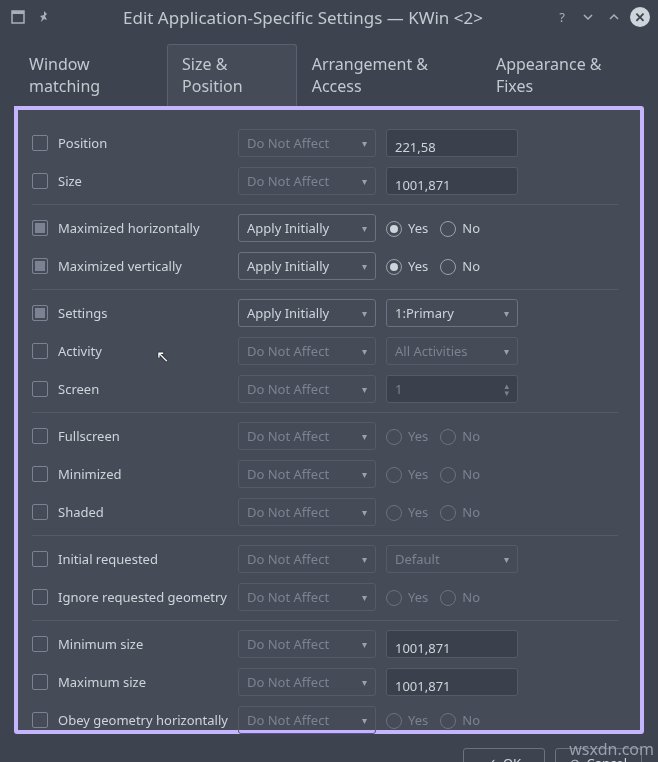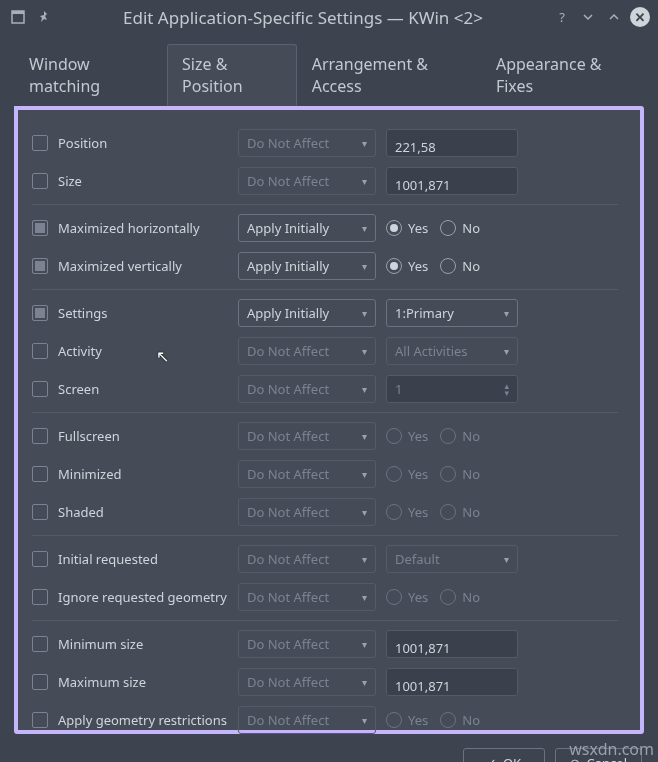--- a/index.html
+++ b/index.html
@@ -105,21 +105,21 @@
 }
 
 .radio {
   width:16px; height:16px; border-radius:50%; border:1.5px solid #9aa0ad;
   display:inline-flex; align-items:center; justify-content:center; cursor:pointer;
 }
 .radio.disabled { border-color:#6b7280; }
 .radio.selected::after { content:""; width:8px; height:8px; border-radius:50%; background:#cfd3da; display:block; }
 .radio-label { color:#cfd3da; }
 .radio-label.disabled { color:#7b8291; }
-.radio-group { display:flex; gap:6px; align-items:center; }
+.radio-group { display:flex; gap:6px; align-items:flex-end; }
 
 .sep {
   border: none; border-top: 1px solid #555c68;
   margin: 4px 0;
 }
 
 .footer {
   display:flex; justify-content:flex-end; gap:10px;
   padding: 0 16px 16px 0;
 }
@@ -468,21 +468,21 @@
         <div class="textfield">
           <span>1001,871</span>
         </div>
       </div>
   </div>
 
   <div class="row">
     <div class="check-col">
         <div class="checkbox"></div>
       </div>
-    <div class="label-col">Apply geometry restrictions</div>
+    <div class="label-col">Obey geometry horizontally</div>
     <div class="mode-col">
         <div class="select disabled">
           <span>Do Not Affect</span>
           <span class="chevron">▾</span>
         </div>
       </div>
     <div class="val-col">
       <div class="radio-group">
           <div class="radio disabled"></div>
           <span class="radio-label disabled">Yes</span>

